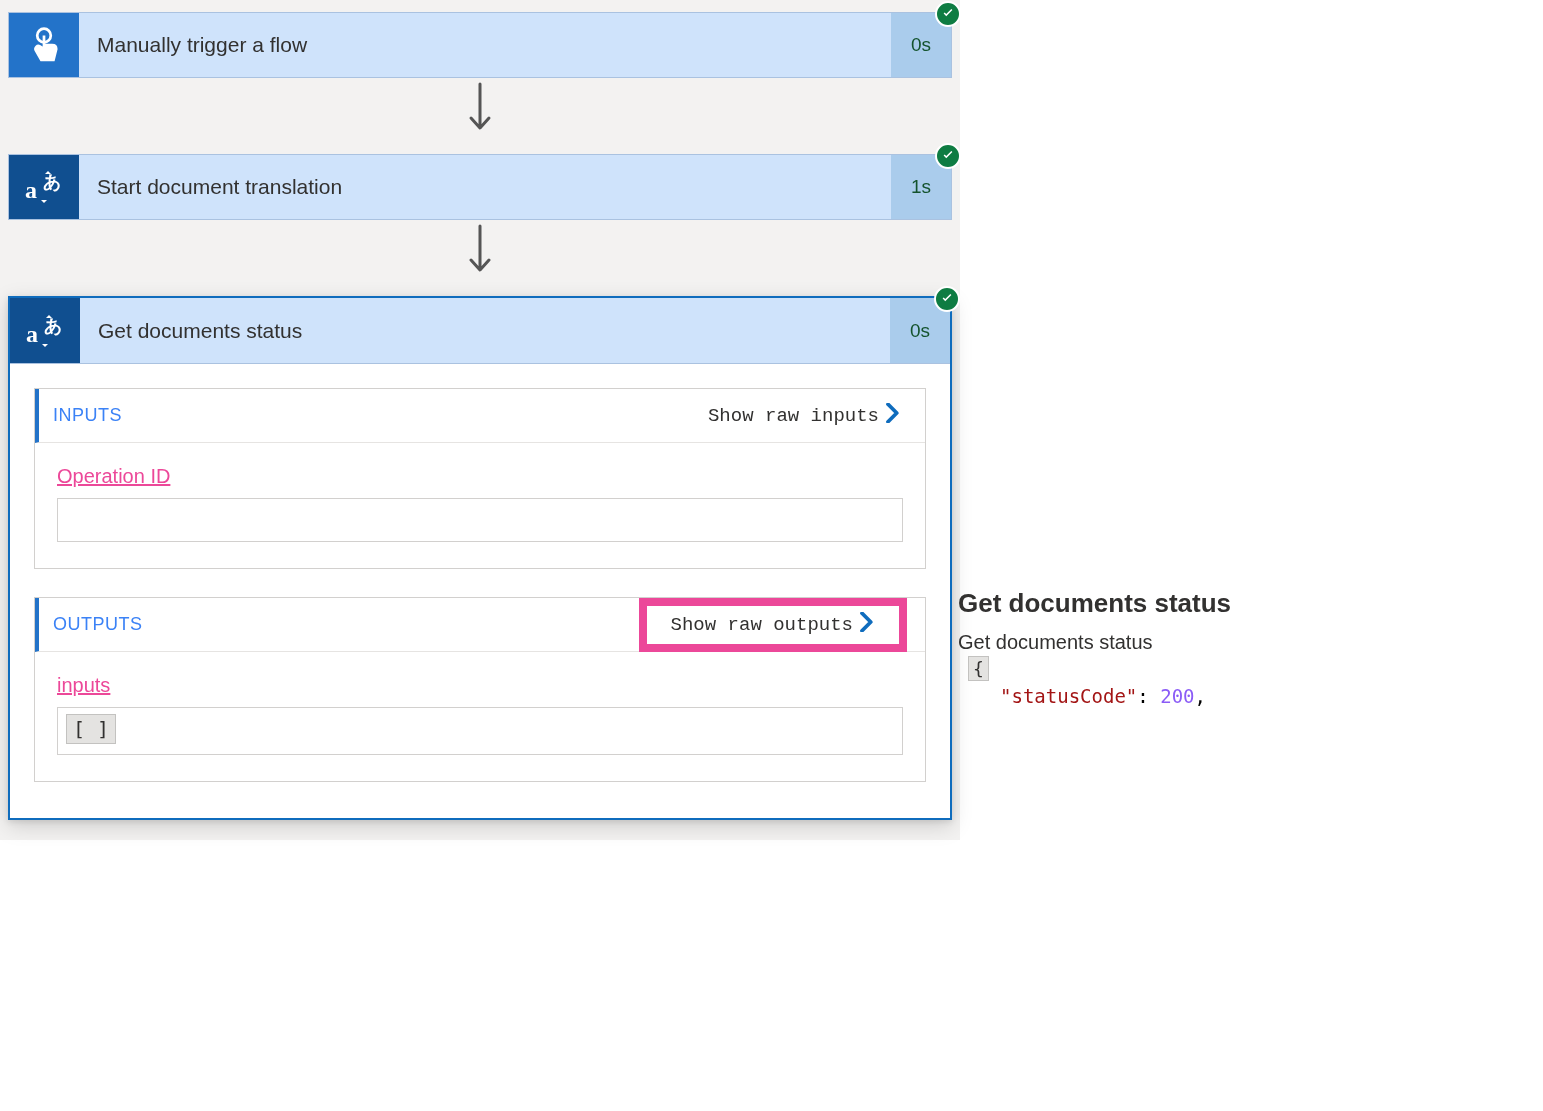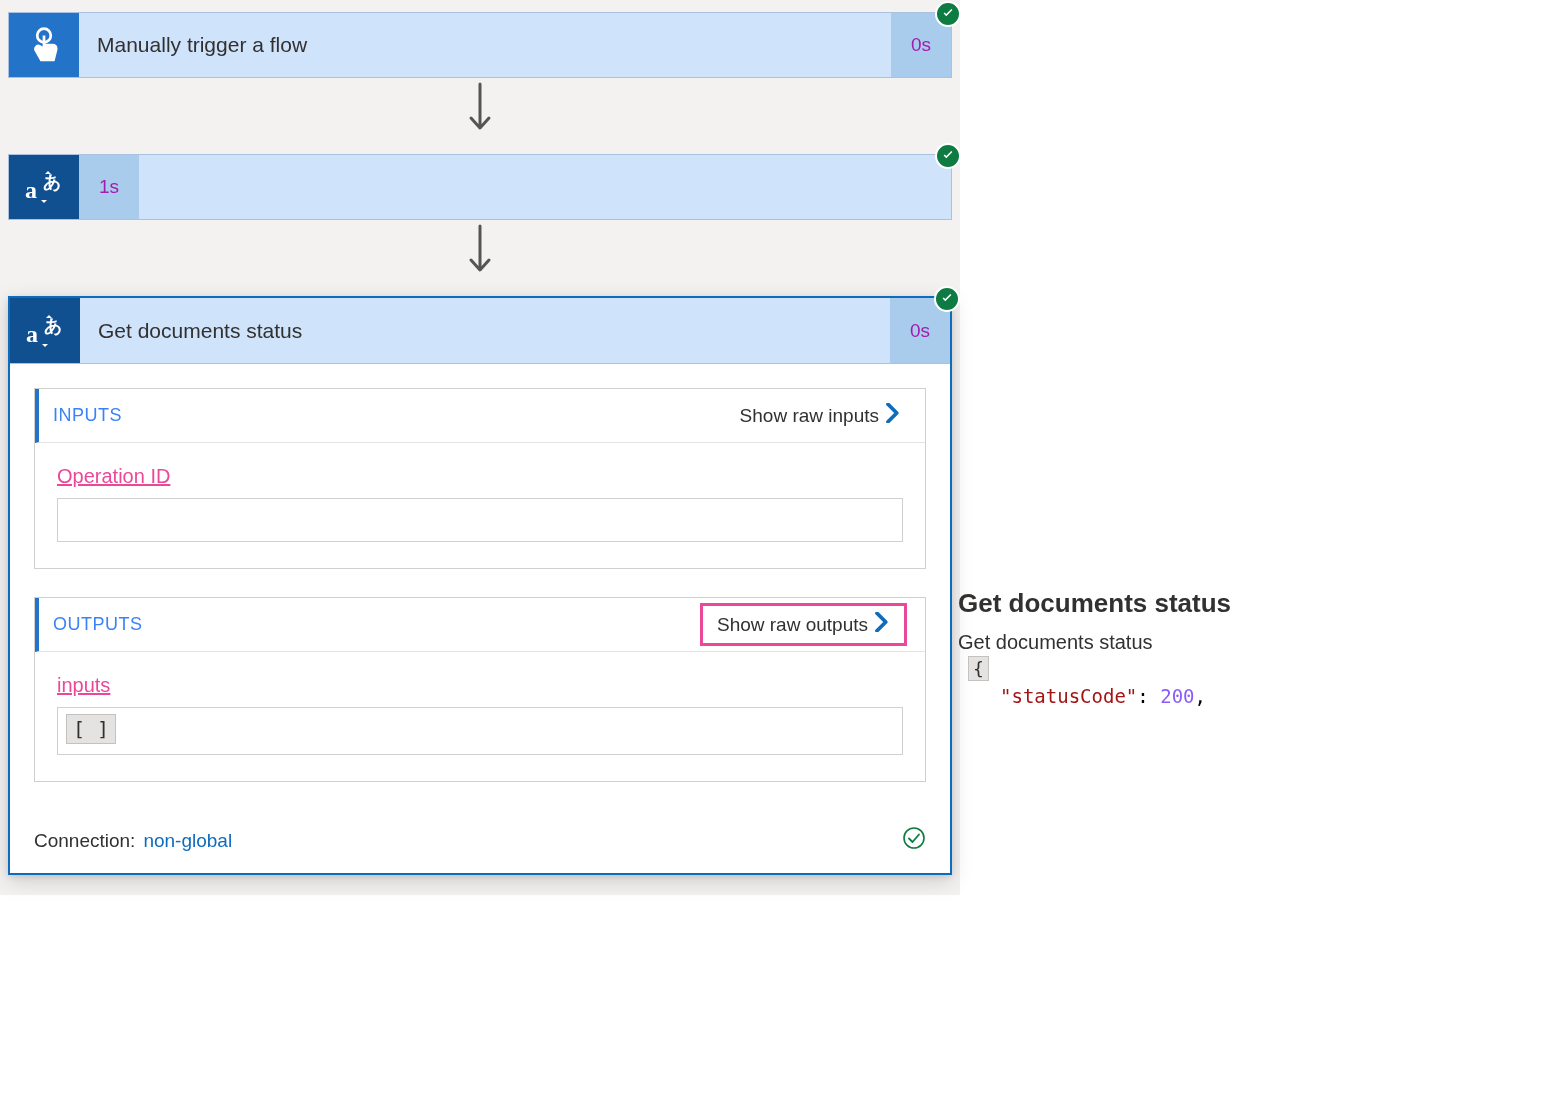--- a/index.html
+++ b/index.html
@@ -13,21 +13,21 @@
     }
     .step-card.first { margin-top: 12px; }
     .step-icon {
       width: 70px; background: #2373c9; display: flex; align-items: center; justify-content: center;
       color: #fff; flex-shrink: 0;
     }
     .step-icon.darkblue { background: #104f90; }
     .step-title { flex: 1; display: flex; align-items: center; padding-left: 18px; font-size: 21px; color: #323130; }
     .step-duration {
       width: 60px; background: #a8c6e8; display: flex; align-items: center; justify-content: center;
-      font-size: 19px; color: #a21caf; flex-shrink: 0;
+      font-size: 19px; color: #14532d; flex-shrink: 0;
     }
     .step-duration.light { background: #aaccec; }
     .success-badge {
       position: absolute; top: -12px; right: -10px; width: 26px; height: 26px; border-radius: 50%;
       background: #0e7c42; border: 2px solid #fff; display: flex; align-items: center; justify-content: center;
     }
     .success-badge svg { fill: #fff; }
 
     .arrow-connector {
       display: flex; align-items: center; justify-content: center; height: 60px;
@@ -45,22 +45,22 @@
 
     .section-box {
       border: 1px solid #d2d0ce; margin-bottom: 28px; background: #fff;
     }
     .section-header {
       display: flex; align-items: center; justify-content: space-between; height: 54px;
       padding: 0 18px 0 0; border-bottom: 1px solid #e6e4e2;
       border-left: 4px solid #2373c9;
     }
     .section-header .label { font-size: 18px; padding-left: 14px; color: #3b82f6; letter-spacing: .5px; }
-    .show-raw { display: flex; align-items: center; gap: 6px; font-size: 19px; color: #323130; cursor: pointer; padding: 4px 6px; }
-    .show-raw.highlighted { border: 3px solid #ec4899; padding: 6px 14px; }
+    .show-raw { display: flex; align-items: center; gap: 6px; font-size: 19px; color: #323130; cursor: pointer; padding: 4px 6px; font-family: Liberation Mono, monospace; }
+    .show-raw.highlighted { border: 8px solid #ec4899; padding: 6px 24px; }
     .chevron { color: #0f6cbd; font-weight: bold; }
 
     .section-body { padding: 22px 22px 26px 22px; }
     .field-label { font-size: 20px; margin-bottom: 10px; color: #ec4899; text-decoration: underline; }
     .field-input {
       width: 100%; height: 44px; border: 1px solid #d2d0ce; background: #fff; padding: 6px 10px;
       font-size: 17px; color: #323130; font-family: inherit;
     }
     .value-box {
       width: 100%; border: 1px solid #d2d0ce; background: #fff; padding: 6px 8px 10px 8px;
@@ -116,20 +116,21 @@
 
     <div class="step-card">
       <div class="step-icon darkblue">
         <svg width="42" height="34" viewBox="0 0 42 34">
           <text x="2" y="28" font-size="24" font-family="Segoe UI" fill="#fff" font-weight="600">a</text>
           <text x="20" y="18" font-size="18" font-family="Segoe UI" fill="#fff" font-weight="600">あ</text>
           <path d="M22 4 L28 4 L25 1 Z" fill="#fff"></path>
           <path d="M18 30 L24 30 L21 33 Z" fill="#fff"></path>
         </svg>
       </div>
+      <div class="step-title">Start document translation</div>
       <div class="step-duration light">1s</div>
       <div class="success-badge">
         <svg width="14" height="14" viewBox="0 0 16 16">
             <path d="M6 10.5 L3 7.5 L4.2 6.3 L6 8.1 L11.8 2.3 L13 3.5 Z"></path>
           </svg>
       </div>
     </div>
 
     <div class="arrow-connector">
       <svg width="30" height="52" viewBox="0 0 30 52">
@@ -190,32 +191,20 @@
           </div>
           <div class="section-body">
             <div class="field-label">inputs</div>
             <div class="value-box">
               <span class="value-text">[ ]</span>
             </div>
           </div>
         </div>
       </div>
 
-      <div class="connection-row">
-        <div class="connection-left">
-          <span>Connection:</span>
-          <span class="connection-link">non-global</span>
-        </div>
-        <span class="status-ok-icon">
-          <svg width="24" height="24" viewBox="0 0 24 24" fill="none">
-            <circle cx="12" cy="12" r="10" stroke="#0e7c42" stroke-width="1.6"></circle>
-            <path d="M7 12.5 L10.5 16 L17 8.5" stroke="#0e7c42" stroke-width="1.8" fill="none" stroke-linecap="round" stroke-linejoin="round"></path>
-          </svg>
-        </span>
-      </div>
     </div>
 
   </div>
 
   <div class="side-panel">
     <div class="side-title">Get documents status</div>
     <div class="side-subtitle">Get documents status</div>
     <div>
       <span class="code-brace-line">{</span>
     </div>

